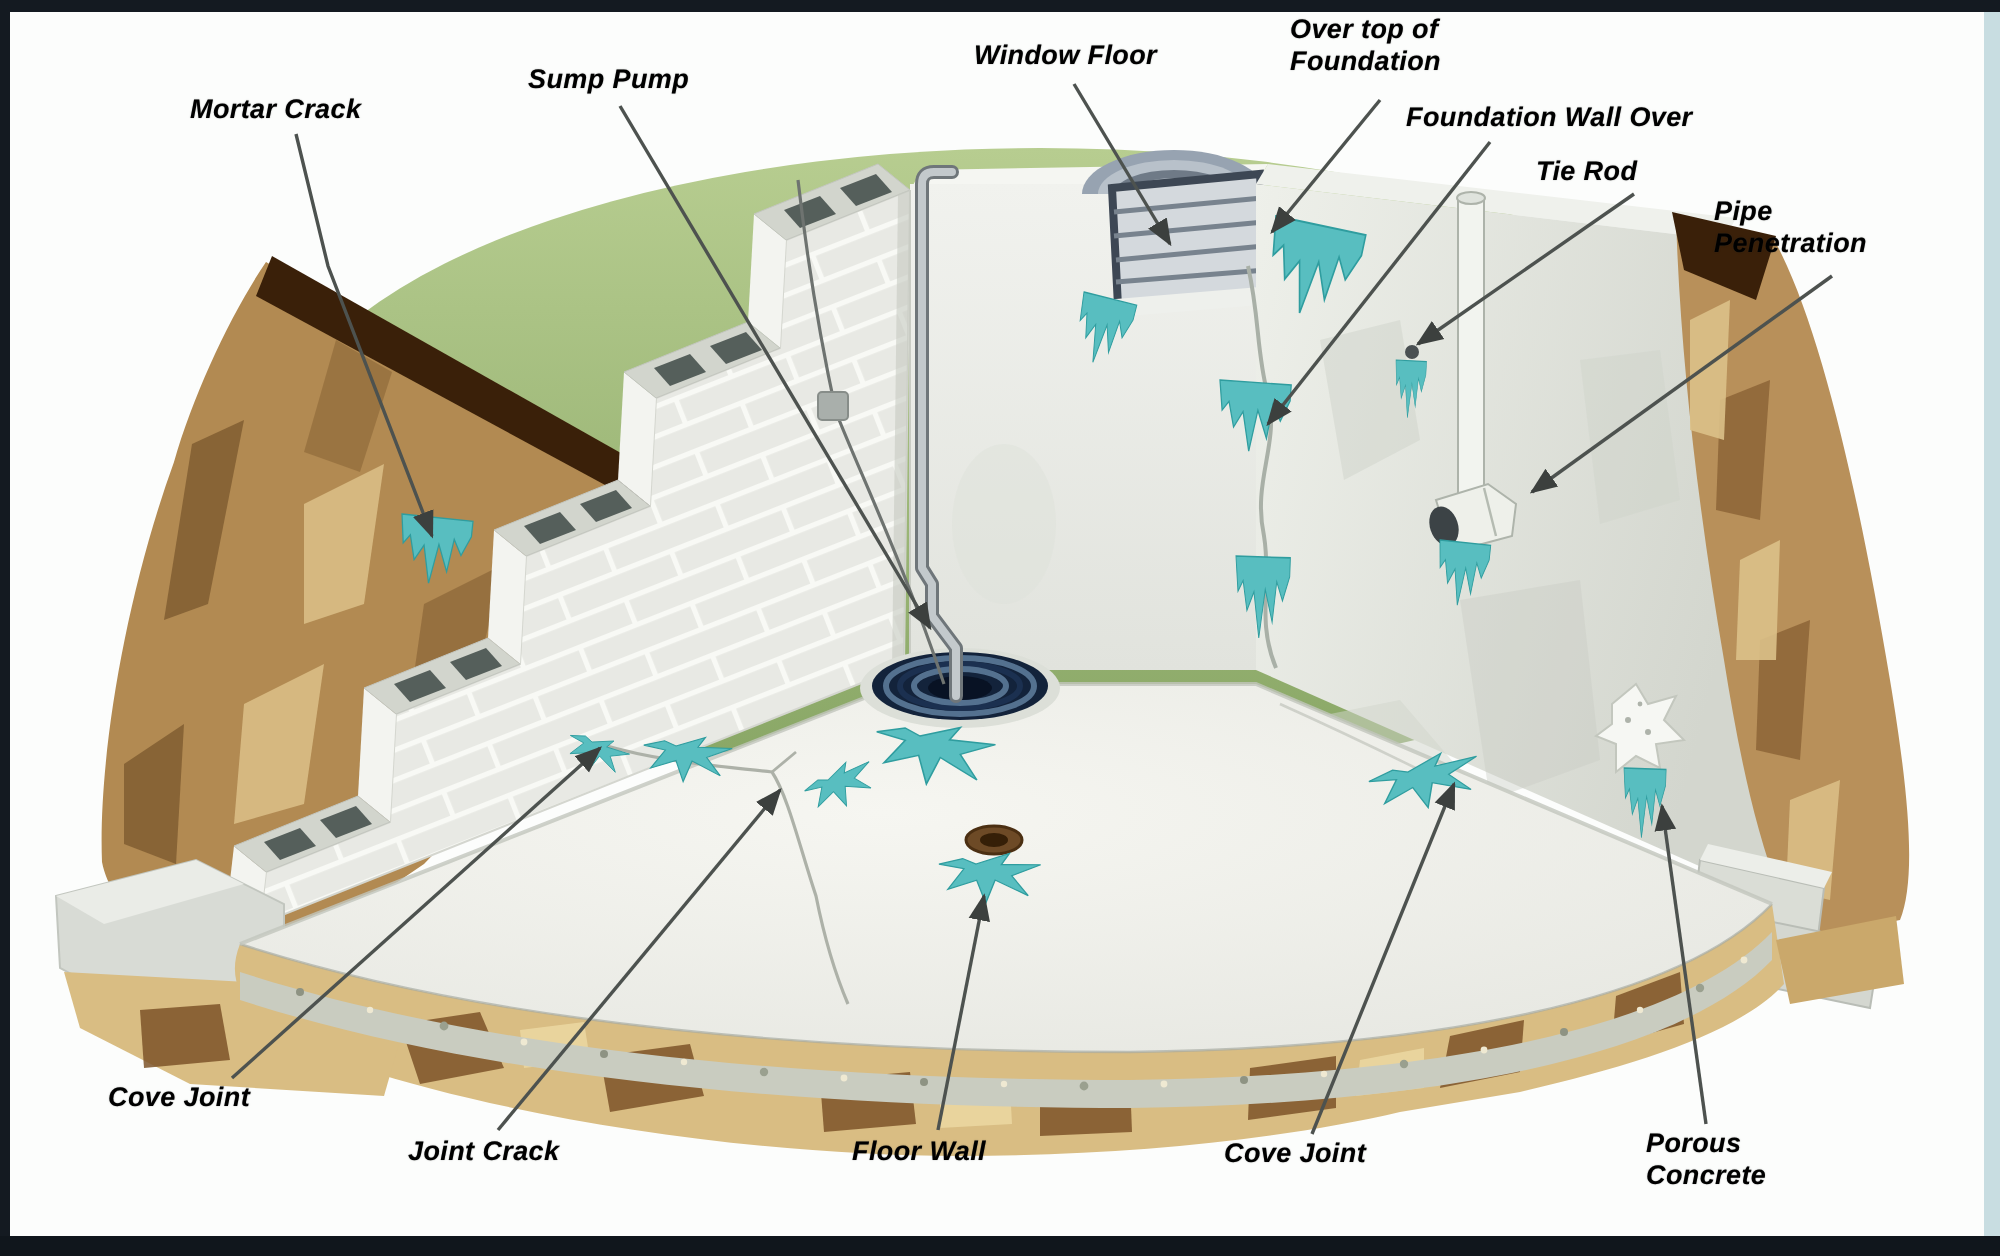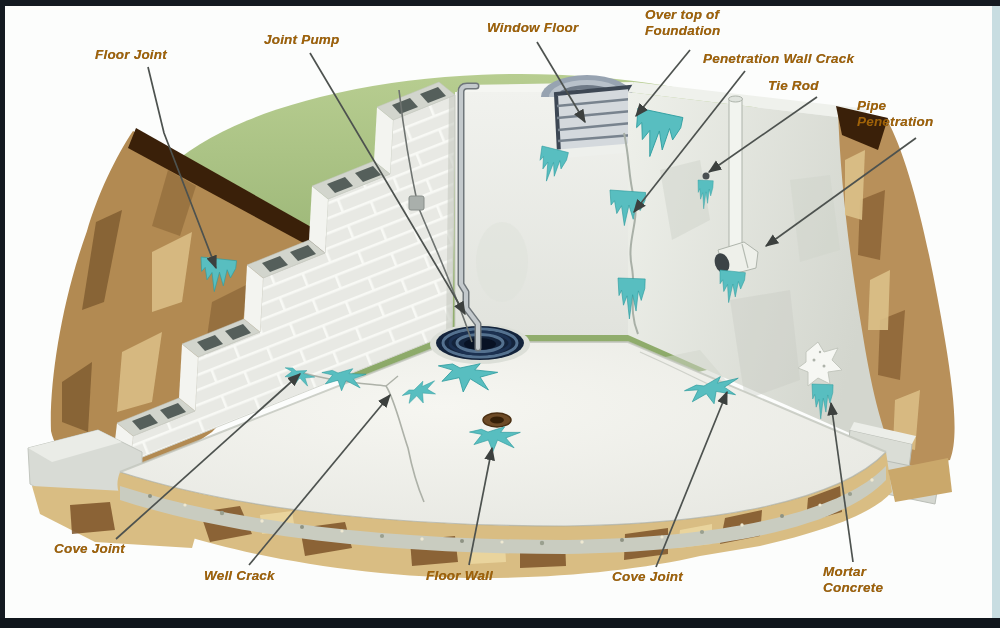--- a/index.html
+++ b/index.html
@@ -8,21 +8,21 @@
     width:1000px;height:628px;
     overflow:hidden;
     background:#fcfdfc;
     font-family:"Liberation Sans",sans-serif;
   }
   .stage svg{position:absolute;left:0;top:0;}
   .labels{position:absolute;left:0;top:0;width:1000px;height:628px;pointer-events:none;}
   .lbl{
     position:absolute;
     font:italic 700 13.5px/1.18 "Liberation Sans",sans-serif;
-    color:#a16207;
+    color:#000000;
     letter-spacing:.2px;
     white-space:pre-line;
     text-shadow:0 0 .6px rgba(45,47,46,.55);
   }
   .water{fill:#58bec0;stroke:#2f9d9f;stroke-width:.6;}
 </style>
 </head>
 <body>
 
 <div class="stage">
@@ -271,30 +271,30 @@
 
   <g>
     <rect x="0" y="0" width="1000" height="6" fill="#141a21"></rect>
     <rect x="0" y="0" width="5" height="628" fill="#141a21"></rect>
     <rect x="0" y="618" width="1000" height="10" fill="#10161c"></rect>
     <rect x="992" y="6" width="8" height="612" fill="#c8dde1"></rect>
   </g>
 </svg>
 
 <div class="labels">
-  <div class="lbl" style="left:95px;top:47px">Floor Joint</div>
-  <div class="lbl" style="left:264px;top:32px">Joint Pump</div>
+  <div class="lbl" style="left:95px;top:47px">Mortar Crack</div>
+  <div class="lbl" style="left:264px;top:32px">Sump Pump</div>
   <div class="lbl" style="left:487px;top:20px">Window Floor</div>
   <div class="lbl" style="left:645px;top:7px">Over top of
 Foundation</div>
-  <div class="lbl" style="left:703px;top:51px">Penetration Wall Crack</div>
+  <div class="lbl" style="left:703px;top:51px">Foundation Wall Over</div>
   <div class="lbl" style="left:768px;top:78px">Tie Rod</div>
   <div class="lbl" style="left:857px;top:98px">Pipe
 Penetration</div>
   <div class="lbl" style="left:54px;top:541px">Cove Joint</div>
-  <div class="lbl" style="left:204px;top:568px">Well Crack</div>
+  <div class="lbl" style="left:204px;top:568px">Joint Crack</div>
   <div class="lbl" style="left:426px;top:568px">Floor Wall</div>
   <div class="lbl" style="left:612px;top:569px">Cove Joint</div>
-  <div class="lbl" style="left:823px;top:564px">Mortar
+  <div class="lbl" style="left:823px;top:564px">Porous
 Concrete</div>
 </div>
 
 </div>
 
 </body></html>

